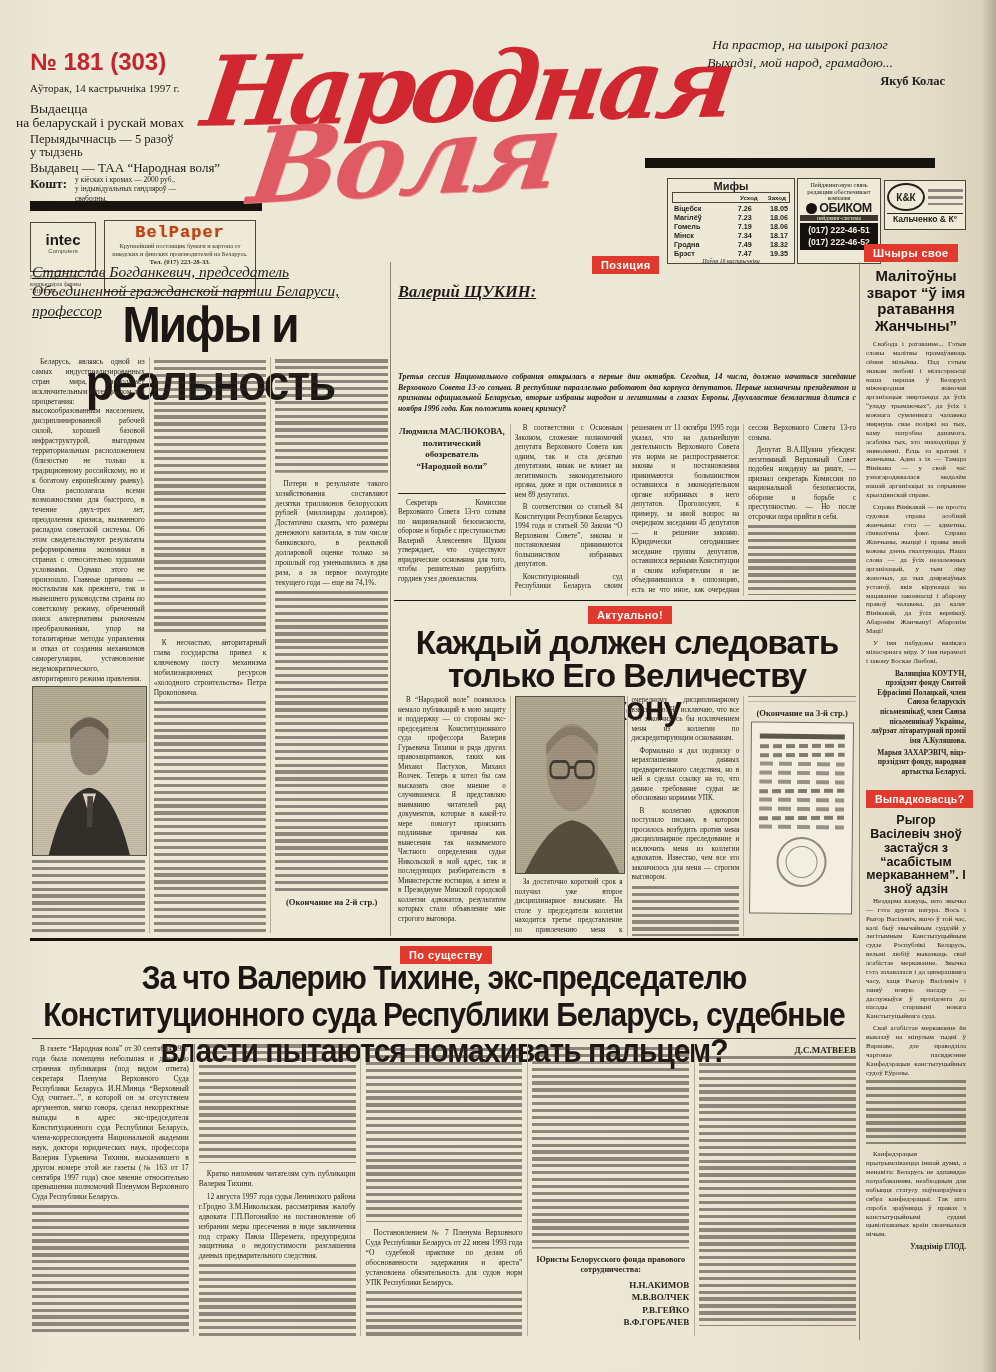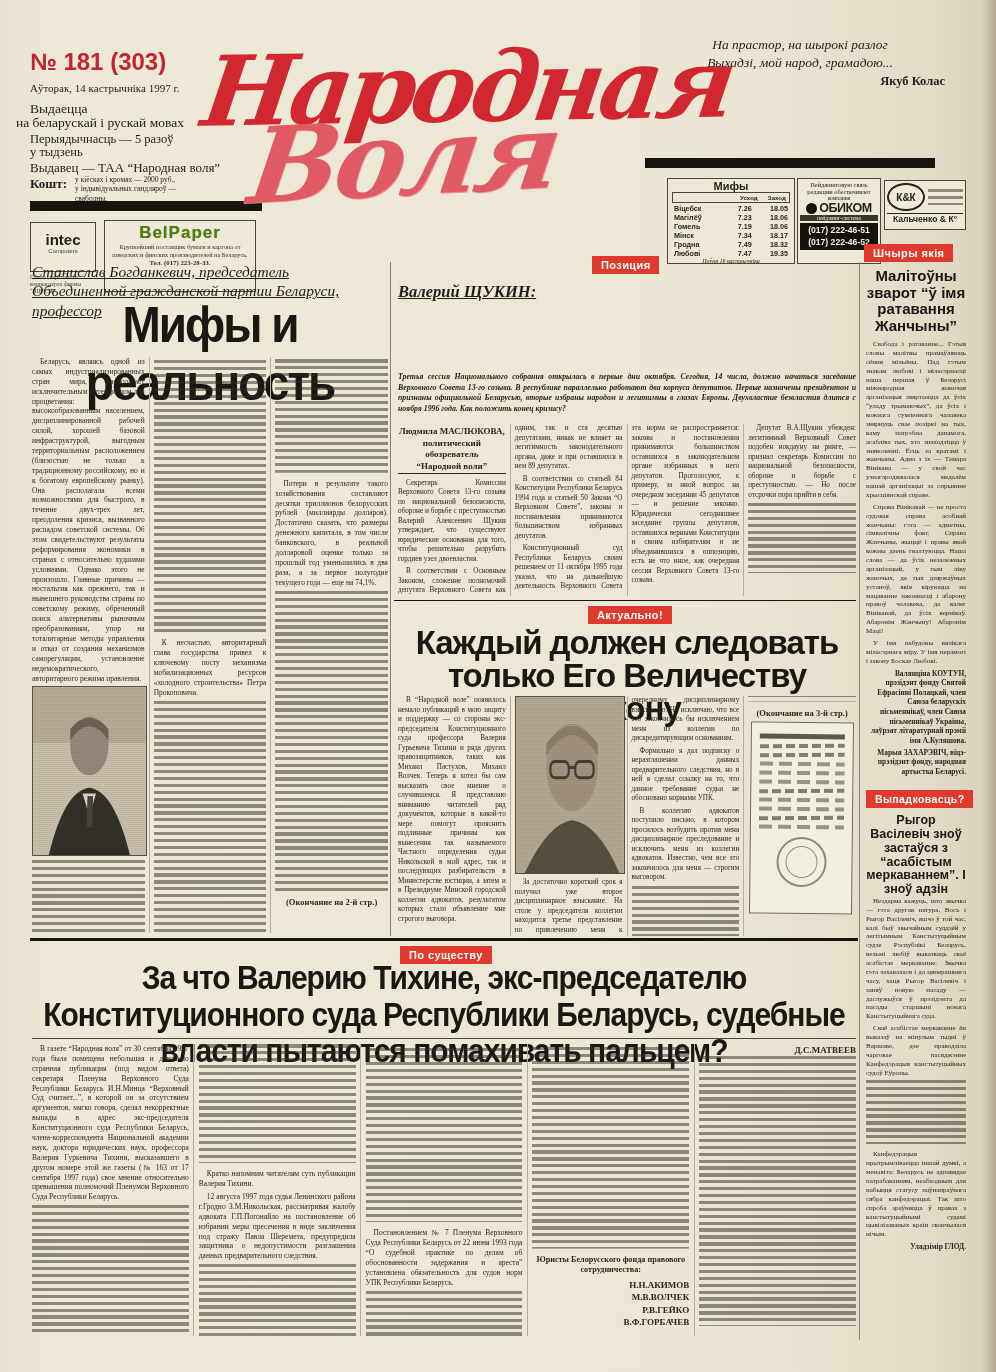--- a/index.html
+++ b/index.html
@@ -16,21 +16,21 @@
   .kicker{font-style:italic;font-size:15.5px;line-height:1.25;text-decoration:underline;}
   .headline{font-family:"Liberation Sans",sans-serif;font-weight:bold;color:#1b1712;}
   .cols{column-fill:auto;column-gap:9px;column-rule:1px solid #b7ae98;overflow:hidden;
         text-align:justify;font-size:7.5px;line-height:1.32;color:#2b2720;}
   .cols p{margin:0 0 3px;text-indent:8px;}
   .cols .noind{text-indent:0;}
   .greek{background:repeating-linear-gradient(to bottom,rgba(44,40,33,.5) 0 3.2px,rgba(0,0,0,0) 3.2px 6.9px);
          margin:0 0 6px;filter:blur(.3px);}
   .cont{font-weight:bold;text-align:center;text-indent:0 !important;font-size:8.5px;margin:2px 0 5px;}
   .authorbox{text-indent:0 !important;text-align:center;font-weight:bold;font-size:9px;line-height:1.3;
-             border-bottom:1px solid #2b2720;padding:2px 0 0;margin:0 0 5px;white-space:pre-line;}
+             border-bottom:1px solid #2b2720;padding:2px 0 20px;margin:0 0 5px;white-space:pre-line;}
   .photo{width:100%;border:1px solid #555043;background:#cdc5b2;margin:0 0 4px;break-inside:avoid;position:relative;overflow:hidden;}
   .photo svg{display:block;width:100%;height:100%;}
   .grain{position:absolute;inset:0;background:repeating-linear-gradient(0deg,rgba(0,0,0,.06) 0 1px,transparent 1px 2px);}
   .doc{width:96%;margin:2px auto 4px;height:192px;border:1px solid #6f6a5c;background:#f2eee0;
        break-inside:avoid;position:relative;transform:rotate(.6deg);padding:6px 6px 0;box-sizing:border-box;}
   .docline{height:4px;margin:5px 2px 0;background:repeating-linear-gradient(90deg,#79746a 0 13px,transparent 13px 19px);opacity:.75;}
   .docline.w{background:repeating-linear-gradient(90deg,#5d584c 0 9px,transparent 9px 13px);transform:rotate(-1deg);}
   .stamp{width:46px;height:46px;border:2px solid #77725f;border-radius:50%;margin:8px auto 0;
          display:flex;align-items:center;justify-content:center;opacity:.8;}
   .stamp .inner{width:30px;height:30px;border:1px solid #77725f;border-radius:50%;}
@@ -61,21 +61,21 @@
 у індывідуальных гандляроў —
 свабодны.</div>
   <div class="abs rule" style="left:30px;top:201px;width:232px;height:10px;"></div>
 
   <div class="abs boxed" style="left:30px;top:222px;width:64px;height:48px;text-align:center;">
     <div class="sans" style="font-weight:bold;font-size:15px;margin-top:8px;">intec</div>
     <div class="sans" style="font-size:6px;color:#4a463c;">Computers</div>
   </div>
   <div class="abs" style="left:30px;top:274px;width:66px;font-size:5.8px;line-height:1.25;color:#4a463c;">Газета сверстана на компьютерах фирмы “ЛІНТЭК”</div>
   <div class="abs boxed" style="left:104px;top:220px;width:152px;height:72px;text-align:center;padding:2px 4px;box-sizing:border-box;">
-    <div style="font-family:Liberation Sans, sans-serif;font-weight:bold;font-size:17px;letter-spacing:1px;color:#4d7c0f;text-shadow:0 0 1px #9a937e;">BelPaper</div>
+    <div style="font-family:Liberation Mono, monospace;font-weight:bold;font-size:17px;letter-spacing:1px;color:#c2410c;text-shadow:0 0 1px #9a937e;">BelPaper</div>
     <div style="font-size:6.3px;line-height:1.3;color:#3a362c;">Крупнейший поставщик бумаги и картона от шведских и финских производителей на Беларусь.</div>
     <div style="font-size:6.8px;font-weight:bold;color:#3a362c;">Тел. (017) 223-28-33.</div>
   </div>
 
   <div class="abs" style="left:205px;top:28px;width:770px;font-family:'DejaVu Serif',serif;font-style:italic;font-weight:bold;
               font-size:97px;color:#d12730;transform:skewX(-9deg) rotate(-1deg);letter-spacing:-5px;white-space:nowrap;">Народная</div>
   <div class="abs" style="left:252px;top:96px;font-family:'DejaVu Serif',serif;font-style:italic;font-weight:bold;
               font-size:105px;color:#df5a62;transform:skewX(-11deg) rotate(-3deg);letter-spacing:-4px;white-space:nowrap;
               text-shadow:1px 1px 0 #e9928f;">Воля</div>
 
@@ -113,21 +113,21 @@
             <td>Мінск</td>
             <td style="text-align:right">7.34</td>
             <td style="text-align:right">18.17</td>
           </tr>
       <tr>
             <td>Гродна</td>
             <td style="text-align:right">7.49</td>
             <td style="text-align:right">18.32</td>
           </tr>
       <tr>
-            <td>Любові</td>
+            <td>Брэст</td>
             <td style="text-align:right">7.47</td>
             <td style="text-align:right">19.35</td>
           </tr>
     </tbody>
       </table>
     <div style="text-align:center;font-style:italic;font-size:6px;">Поўня 16 кастрычніка</div>
   </div>
 
   <div class="abs boxed" style="left:797px;top:178px;width:84px;height:86px;text-align:center;padding:2px 2px;box-sizing:border-box;">
     <div style="font-size:6.4px;">Пейджинговую связь</div>
@@ -148,21 +148,21 @@
     <div style="display:flex;gap:3px;align-items:center;">
       <div style="width:34px;height:24px;border:2px solid #26231c;border-radius:50%;display:flex;align-items:center;justify-content:center;
                   font-family:'Liberation Sans',sans-serif;font-weight:bold;font-size:10px;">К&amp;К</div>
       <div style="flex:1">
         <div class="greek" style="height:16px;margin:0;"></div>
       </div>
     </div>
     <div class="sans" style="font-weight:bold;font-size:8.6px;text-align:center;border-top:1px solid #26231c;margin-top:2px;">Кальченко &amp; К°</div>
   </div>
 
-  <div class="abs badge" style="left:864px;top:244px;">Шчыры якія</div>
+  <div class="abs badge" style="left:864px;top:244px;">Шчыры свое</div>
 
   <div class="abs vrule" style="left:390px;top:262px;height:674px;"></div>
   <div class="abs vrule" style="left:859px;top:262px;height:1078px;"></div>
 
   <div class="abs kicker" style="left:32px;top:262px;width:352px;">Станислав Богданкевич, председатель Объединенной гражданской партии Беларуси, профессор</div>
   <div class="abs headline" style="left:32px;top:300px;width:356px;font-size:46px;letter-spacing:-2px;text-align:center;transform:scaleY(1.08);">Мифы и реальность</div>
   <div class="abs cols" style="left:32px;top:357px;width:356px;height:576px;column-count:3;">
     <p>Беларусь, являясь одной из самых индустриализированных стран мира, располагает исключительным потенциалом для процветания: высокообразованным населением, дисциплинированной рабочей силой, хорошей базовой инфраструктурой, выгодным территориальным расположением (близостью не только к традиционному российскому, но и к богатому европейскому рынку). Она располагала всеми возможностями для быстрого, в течение двух-трех лет, преодоления кризиса, вызванного распадом советской системы. Об этом свидетельствуют результаты реформирования экономики в странах с относительно худшими условиями. Однако этого не произошло. Главные причины — ностальгия как прежнего, так и нынешнего руководства страны по советскому режиму, обреченный поиск альтернативы рыночным преобразованиям, упор на тоталитарные методы управления и отказ от создания механизмов саморегуляции, установление недемократического, авторитарного режима правления.</p>
     <div class="photo" style="height:168px;">
       <svg viewBox="0 0 100 120" preserveAspectRatio="none">

